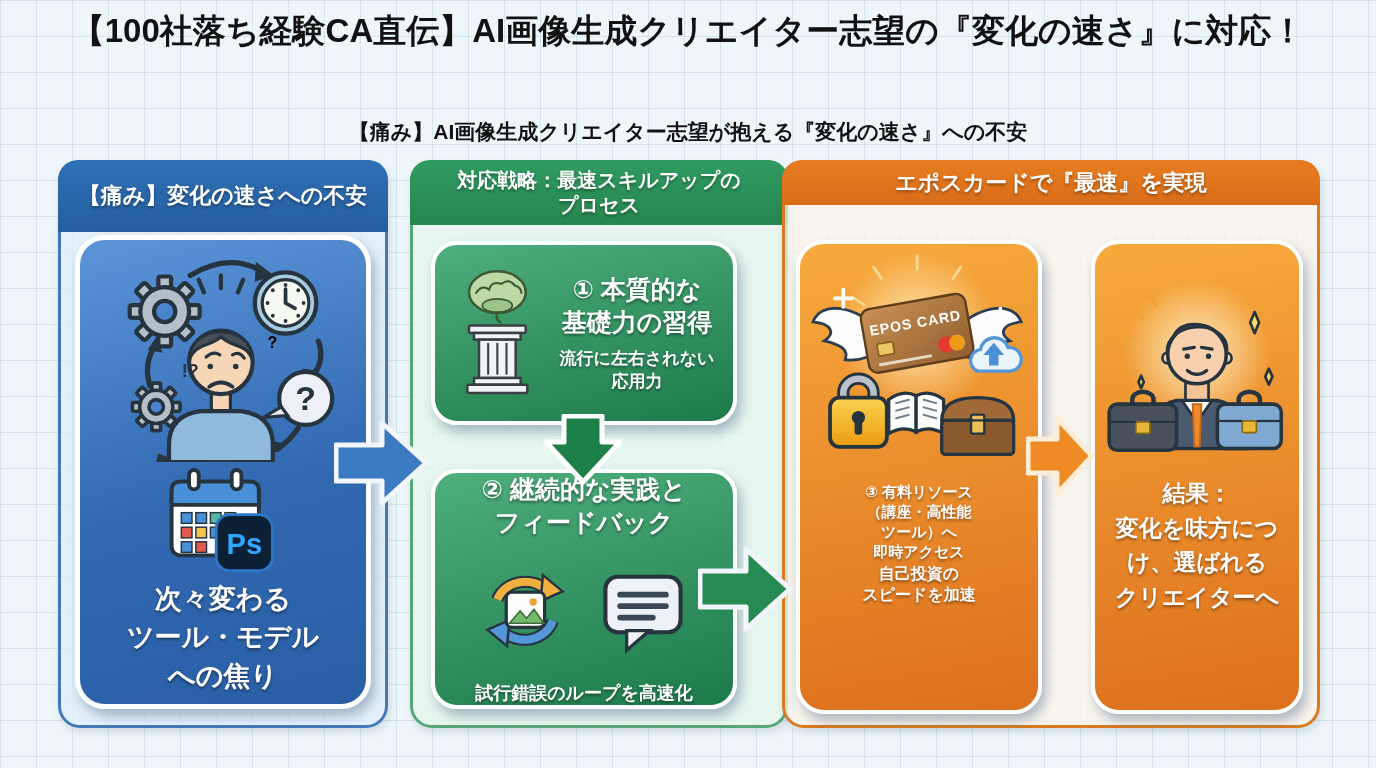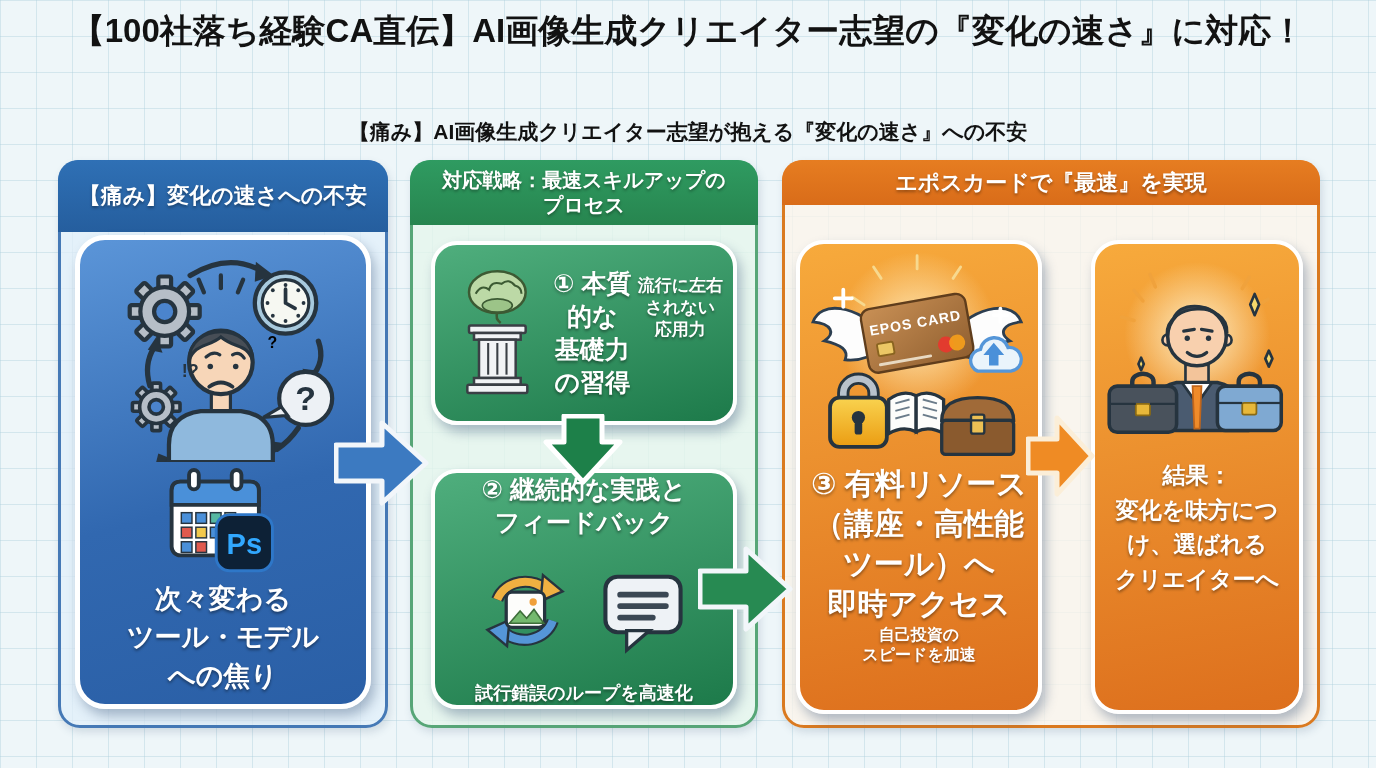--- a/index.html
+++ b/index.html
@@ -21,52 +21,52 @@
   
   .panel{ position:absolute; top:160px; height:568px; border-radius:22px;
           box-shadow:2px 4px 8px rgba(60,90,120,.18); }
   .panel-header{ position:absolute; top:-3px; left:-3px; right:-3px;
           border-radius:20px 20px 0 0; display:flex; align-items:center; justify-content:center;
           color:#fff; font-weight:800; text-align:center;
           text-shadow:0 2px 3px rgba(0,0,0,.35); }
   .panel-pain{ left:58px; width:330px; border:3px solid #4579b6; background:rgba(225,238,250,.72); }
   .panel-pain .panel-header{ height:72px; font-size:22px;
           background:linear-gradient(180deg,#2f70b5,#255e9e); }
-  .panel-strategy{ left:410px; width:348px; border:3px solid #57a677; background:rgba(229,246,236,.78); }
+  .panel-strategy{ left:410px; width:378px; border:3px solid #57a677; background:rgba(229,246,236,.78); }
   .panel-strategy .panel-header{ height:65px; font-size:20px; line-height:1.25;
           background:linear-gradient(180deg,#2f9b61,#27854f); }
   .panel-epos{ left:782px; width:538px; border:3px solid #da7a20; background:rgba(252,244,233,.75); }
   .panel-epos .panel-header{ height:45px; font-size:22px;
           background:linear-gradient(180deg,#e67d21,#d96c19); }
   
   .card{ position:absolute; border:5px solid #fff; border-radius:30px;
          box-shadow:4px 7px 12px rgba(40,70,110,.35);
          display:flex; flex-direction:column; align-items:center;
          color:#fff; font-weight:800; text-align:center; }
   .card .big{ text-shadow:0 2px 3px rgba(0,0,0,.42); }
   .pain-card{ left:14px; top:72px; width:296px; height:474px;
          background:linear-gradient(165deg,#5b95d8,#3168b0 55%,#2a5fa6);
          justify-content:flex-start; padding-top:10px; }
   .pain-caption{ font-size:27px; line-height:1.42; margin-top:6px; }
   .step-box{ border-width:4px; border-radius:26px;
          background:linear-gradient(165deg,#4fae7d,#1d7a4a); }
   .step1{ left:18px; top:78px; width:306px; height:184px;
          flex-direction:row; justify-content:flex-start; padding:10px 8px 10px 14px; }
-  .step1-text{ flex:1; display:flex; flex-direction:row; justify-content:center; }
+  .step1-text{ flex:1; display:flex; flex-direction:column; justify-content:center; }
   .step-title{ font-size:25px; line-height:1.32; }
-  .step-sub{ font-size:17px; line-height:1.3; margin-top:9px;font-family:Liberation Mono, monospace; }
+  .step-sub{ font-size:17px; line-height:1.3; margin-top:9px; }
   .step2{ left:18px; top:306px; width:306px; height:240px; justify-content:space-between; }
   .step2 .icon-row{ display:flex; gap:20px; align-items:center; margin:8px 0 6px 0; }
   .step2-sub{ font-size:18px; }
   .epos-card{ border-width:4px; border-radius:28px;
          background:linear-gradient(170deg,#f7aa3c,#dd6f1d); }
   .cardA{ left:11px; top:77px; width:246px; height:474px; padding:6px 4px; justify-content:flex-start; }
-  .cardA .step-title{ font-size:30px; line-height:1.33; margin-top:2px; }
+  .cardA .step-title{ font-size:15px; line-height:1.33; margin-top:20px; }
   .cardA .step-sub{ font-size:16px; margin-top:2px; }
-  .cardB{ left:306px; top:77px; width:212px; height:474px; padding:2px 4px; justify-content:flex-start; }
+  .cardB{ left:306px; top:77px; width:212px; height:474px; padding:20px 4px; justify-content:flex-start; }
   .cardB .step-title{ font-size:23px; line-height:1.5; margin-top:16px; }
   
   .arrow{ position:absolute; z-index:5; }
 </style>
 </head>
 <body>
 
 <div class="sheet">
 
   <div class="title">

